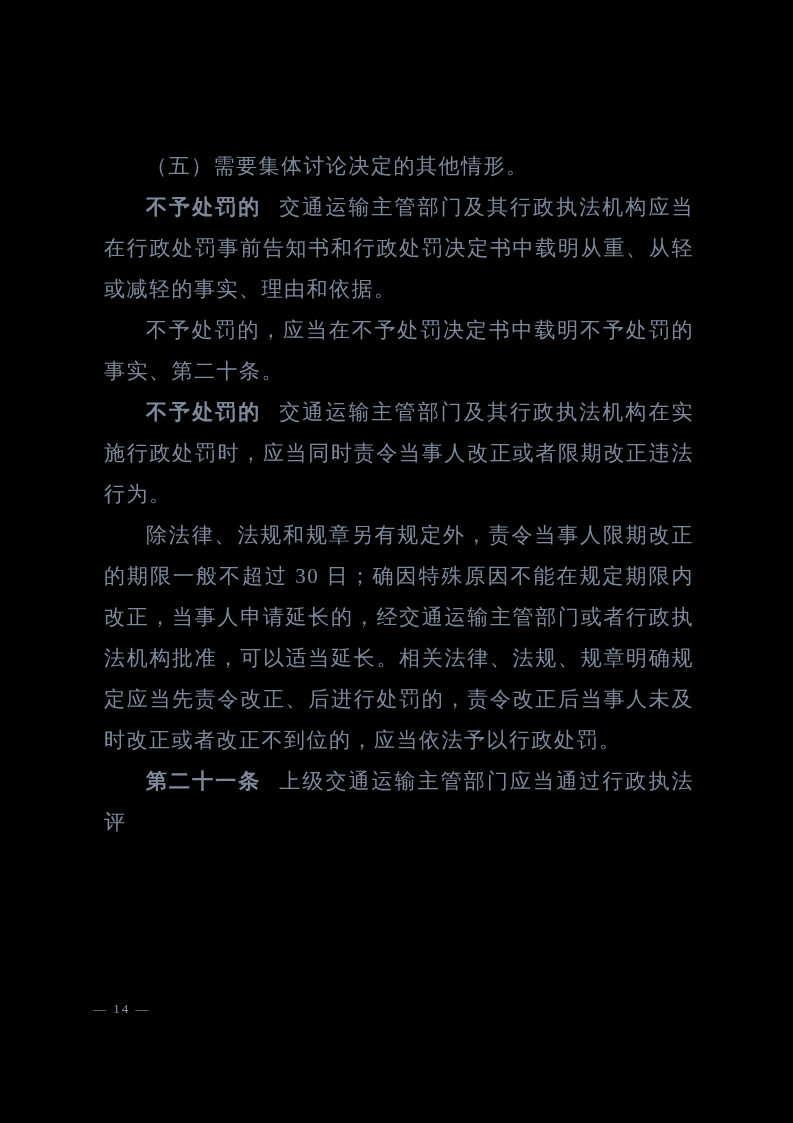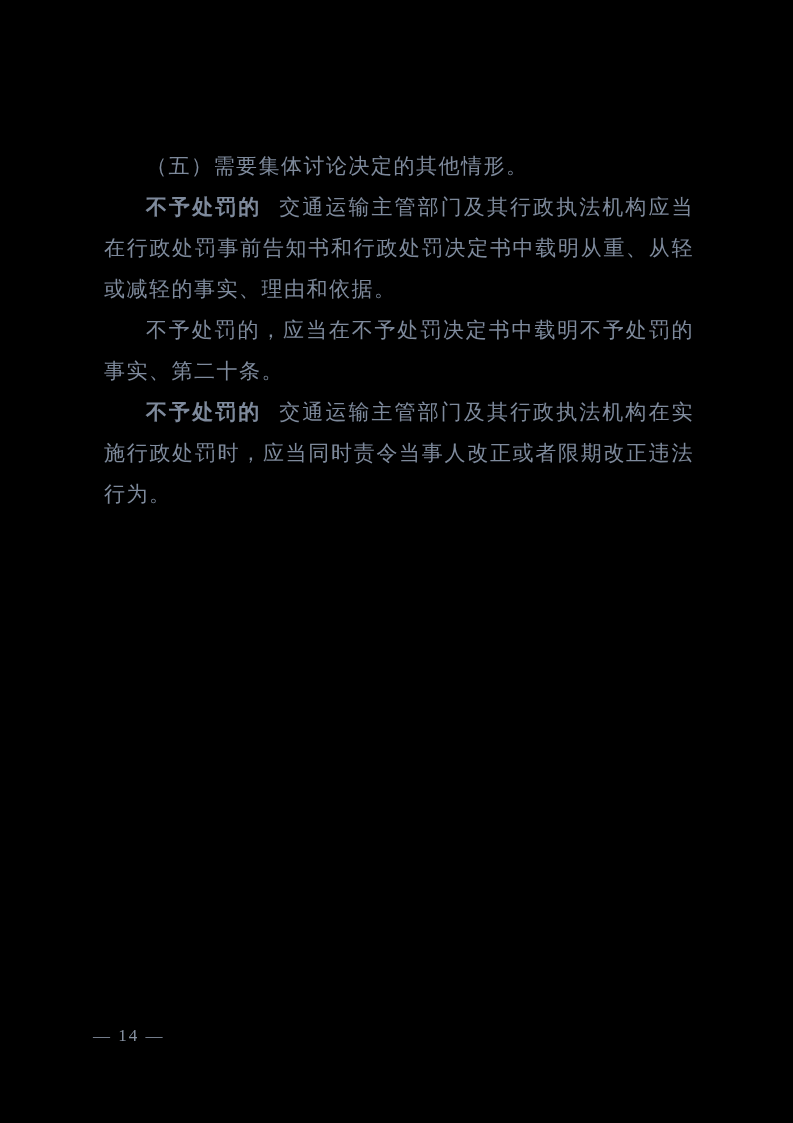--- a/index.html
+++ b/index.html
@@ -31,42 +31,44 @@
     margin: 0;
     text-indent: 2em;
   }
   .article-no {
     font-weight: bold;
     margin-right: 0.85em;
   }
   .footer {
     position: absolute;
     left: 93px;
-    top: 1026px;
+    top: 1001px;
     color: #8792a3;
-    font-size: 17px;
+    font-size: 13px;
     letter-spacing: 2px;
   }
 </style>
 </head>
 <body>
 
 <div class="sheet">
 
   <div class="doc-body">
 
     <p class="para"><span>（五）需要集体讨论决定的其他情形。</span></p>
 
 
     <p class="para"><span class="article-no">不予处罚的</span><span>交通运输主管部门及其行政执法机构应当在行政处罚事前告知书和行政处罚决定书中载明从重、从轻或减轻的事实、理由和依据。</span></p>
 
     <p class="para"><span>不予处罚的，应当在不予处罚决定书中载明不予处罚的事实、第二十条。</span></p>
 
 
     <p class="para"><span class="article-no">不予处罚的</span><span>交通运输主管部门及其行政执法机构在实施行政处罚时，应当同时责令当事人改正或者限期改正违法行为。</span></p>
 
+    <p class="para"><span>除法律、法规和规章另有规定外，责令当事人限期改正的期限一般不超过 30 日；确因特殊原因不能在规定期限内改正，当事人申请延长的，经交通运输主管部门或者行政执法机构批准，可以适当延长。相关法律、法规、规章明确规定应当先责令改正、后进行处罚的，责令改正后当事人未及时改正或者改正不到位的，应当依法予以行政处罚。</span></p>
 
+    <p class="para"><span class="article-no">第二十一条</span><span>上级交通运输主管部门应当通过行政执法评</span></p>
 
   </div>
 
   <div class="footer">— 14 —</div>
 
 </div>
 
 </body></html>

